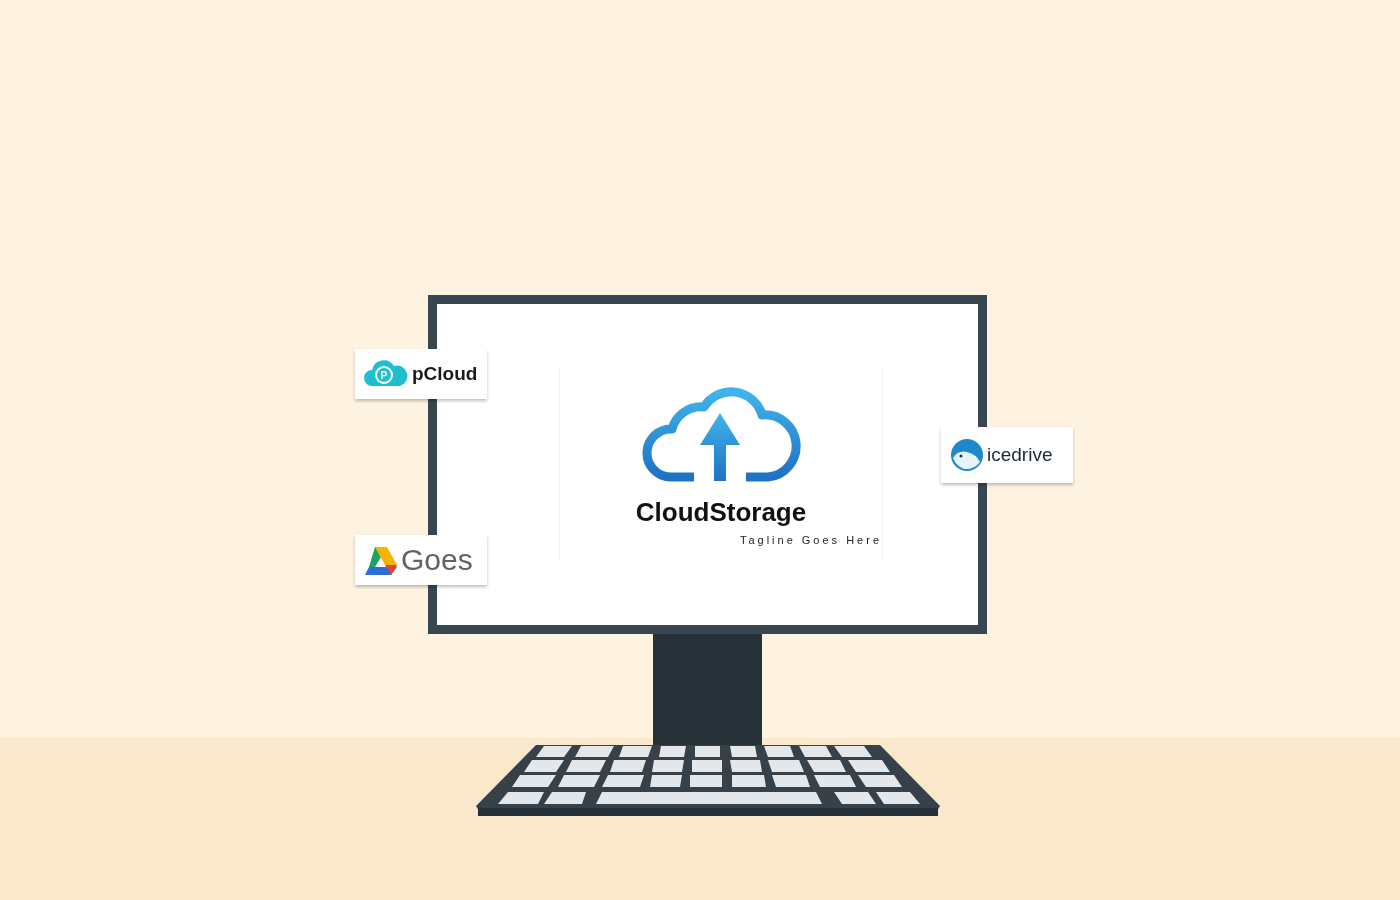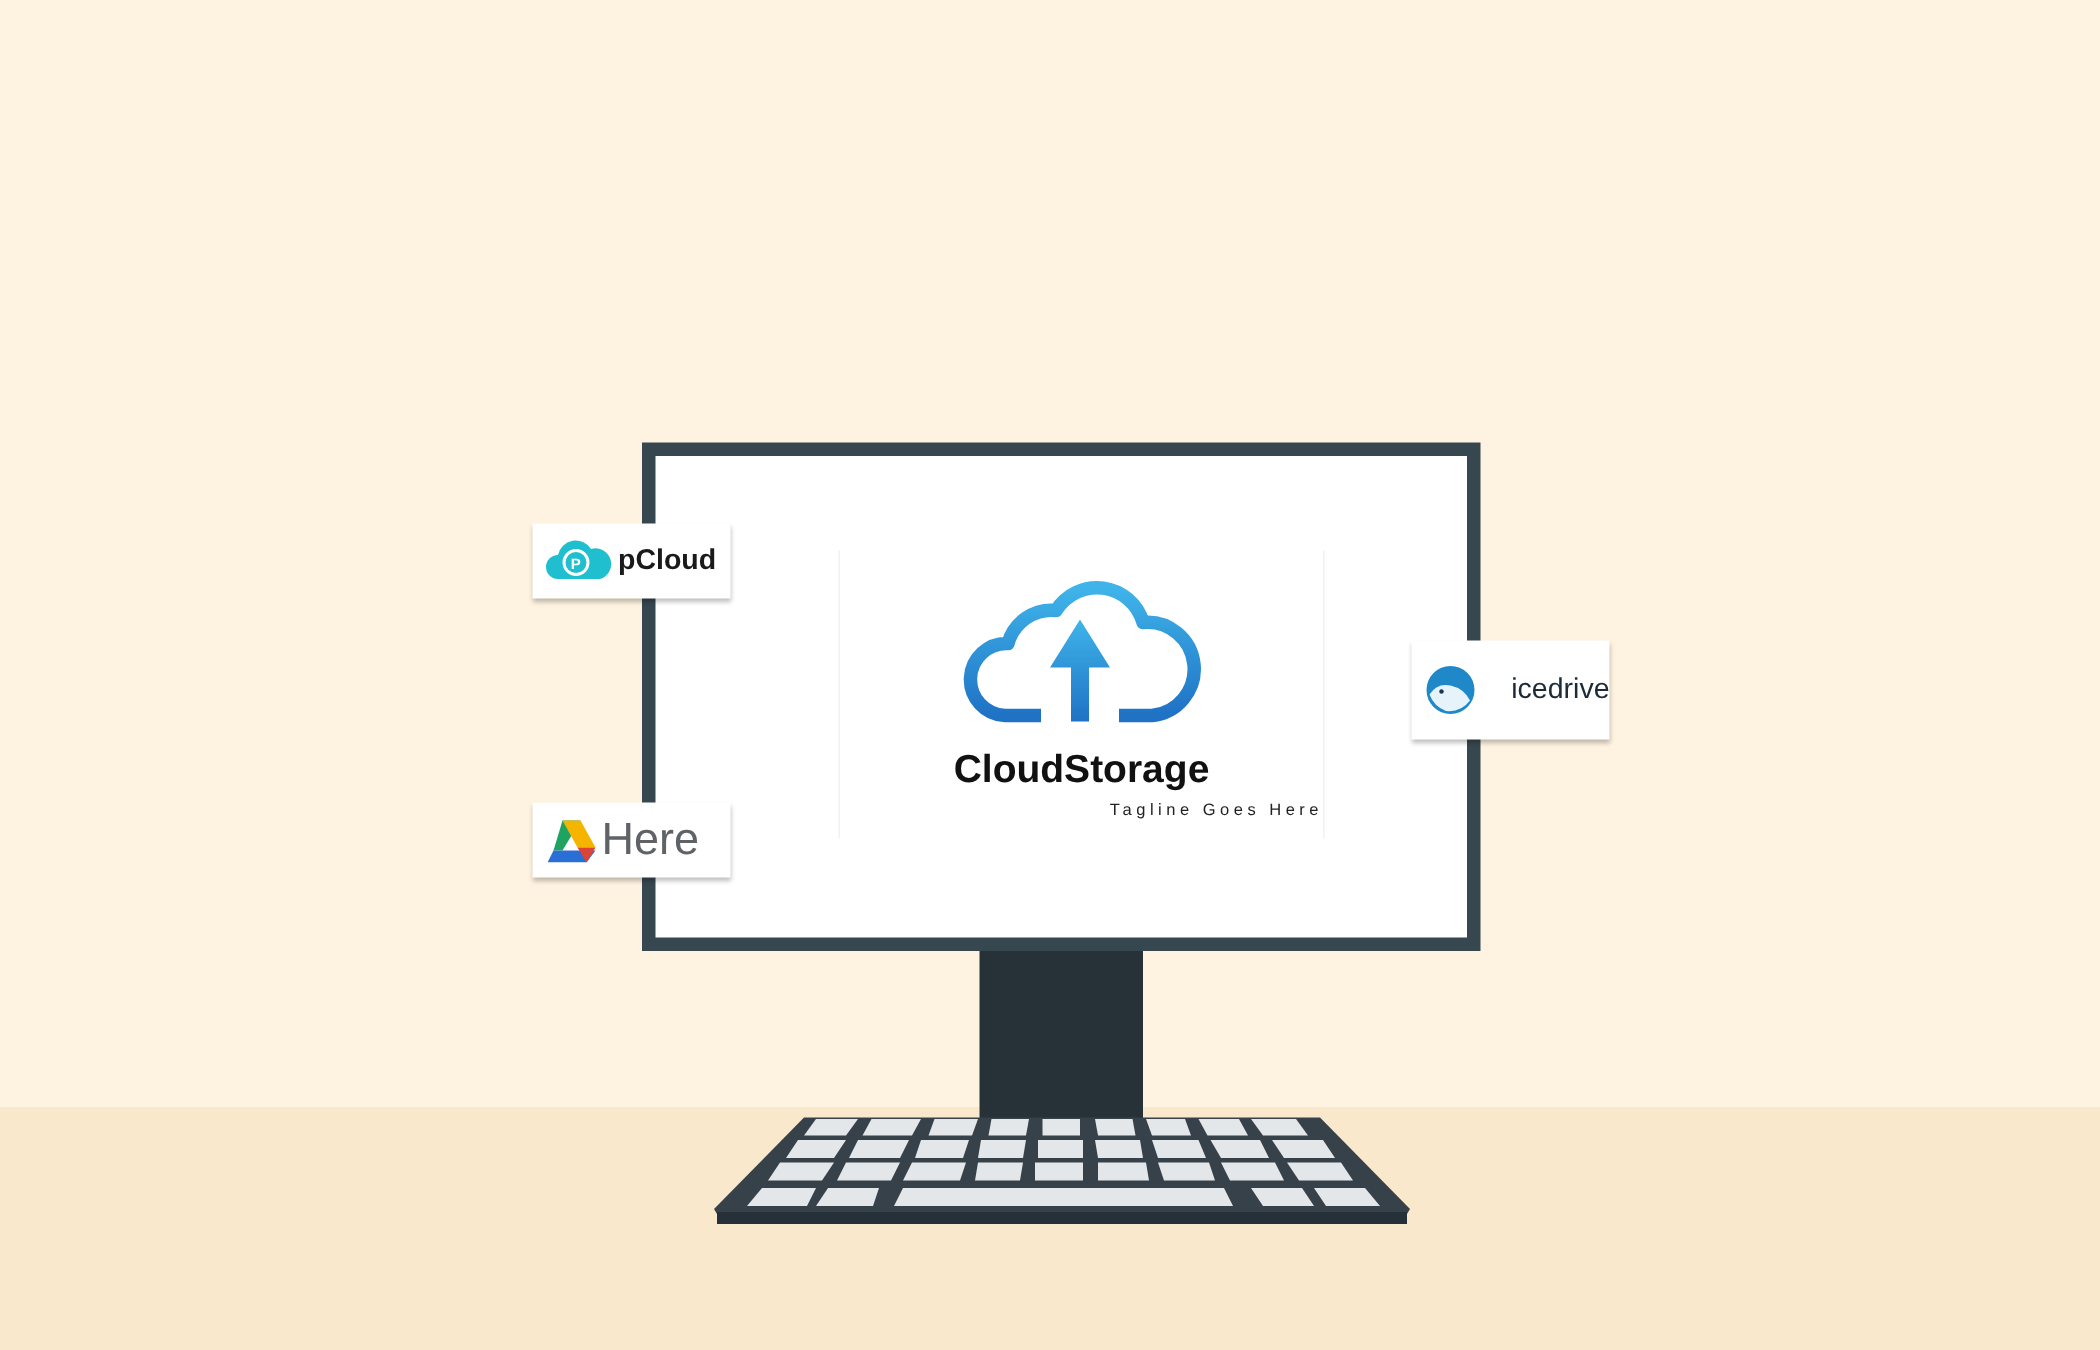--- a/index.html
+++ b/index.html
@@ -89,23 +89,23 @@
   <span class="badge-text" style="font-size:19px;font-weight:bold;margin-left:4px;">pCloud</span>
 </div>
 
 <div class="badge" style="left:355px;top:535px;width:132px;height:50px;padding-left:8px;">
   <svg width="36" height="30" viewBox="0 0 36 30">
     <polygon points="12,2 24,2 12,22 6,22" fill="#1ea362"></polygon>
     <polygon points="12,2 24,2 34,20 22,20" fill="#f4b400"></polygon>
     <polygon points="6,22 12,22 34,22 28,30 2,30" fill="#2a6fd6"></polygon>
     <polygon points="22,20 34,20 28,30" fill="#db4437"></polygon>
   </svg>
-  <span class="badge-text" style="font-size:30px;color:#5f6368;margin-left:2px;">Here</span>
+  <span class="badge-text" style="font-size:30px;color:#5f6368;margin-left:2px;">Goes</span>
 </div>
 
-<div class="badge" style="left:941px;top:427px;width:132px;height:66px;padding-left:9px;justify-content:space-between;">
+<div class="badge" style="left:941px;top:427px;width:132px;height:56px;padding-left:9px;">
   <svg width="34" height="34" viewBox="0 0 34 34">
     <circle cx="17" cy="17" r="16" fill="#1e88c8"></circle>
     <path d="M3 20 Q8 12 17 14 Q26 16 30 24 Q24 32 14 31 Q6 28 3 20 Z" fill="#e6f3fb"></path>
     <circle cx="11" cy="18" r="1.5" fill="#16365a"></circle>
   </svg>
   <span class="badge-text" style="font-size:19px;margin-left:3px;color:#1c2a3a;">icedrive</span>
 </div>
 
 </body></html>

